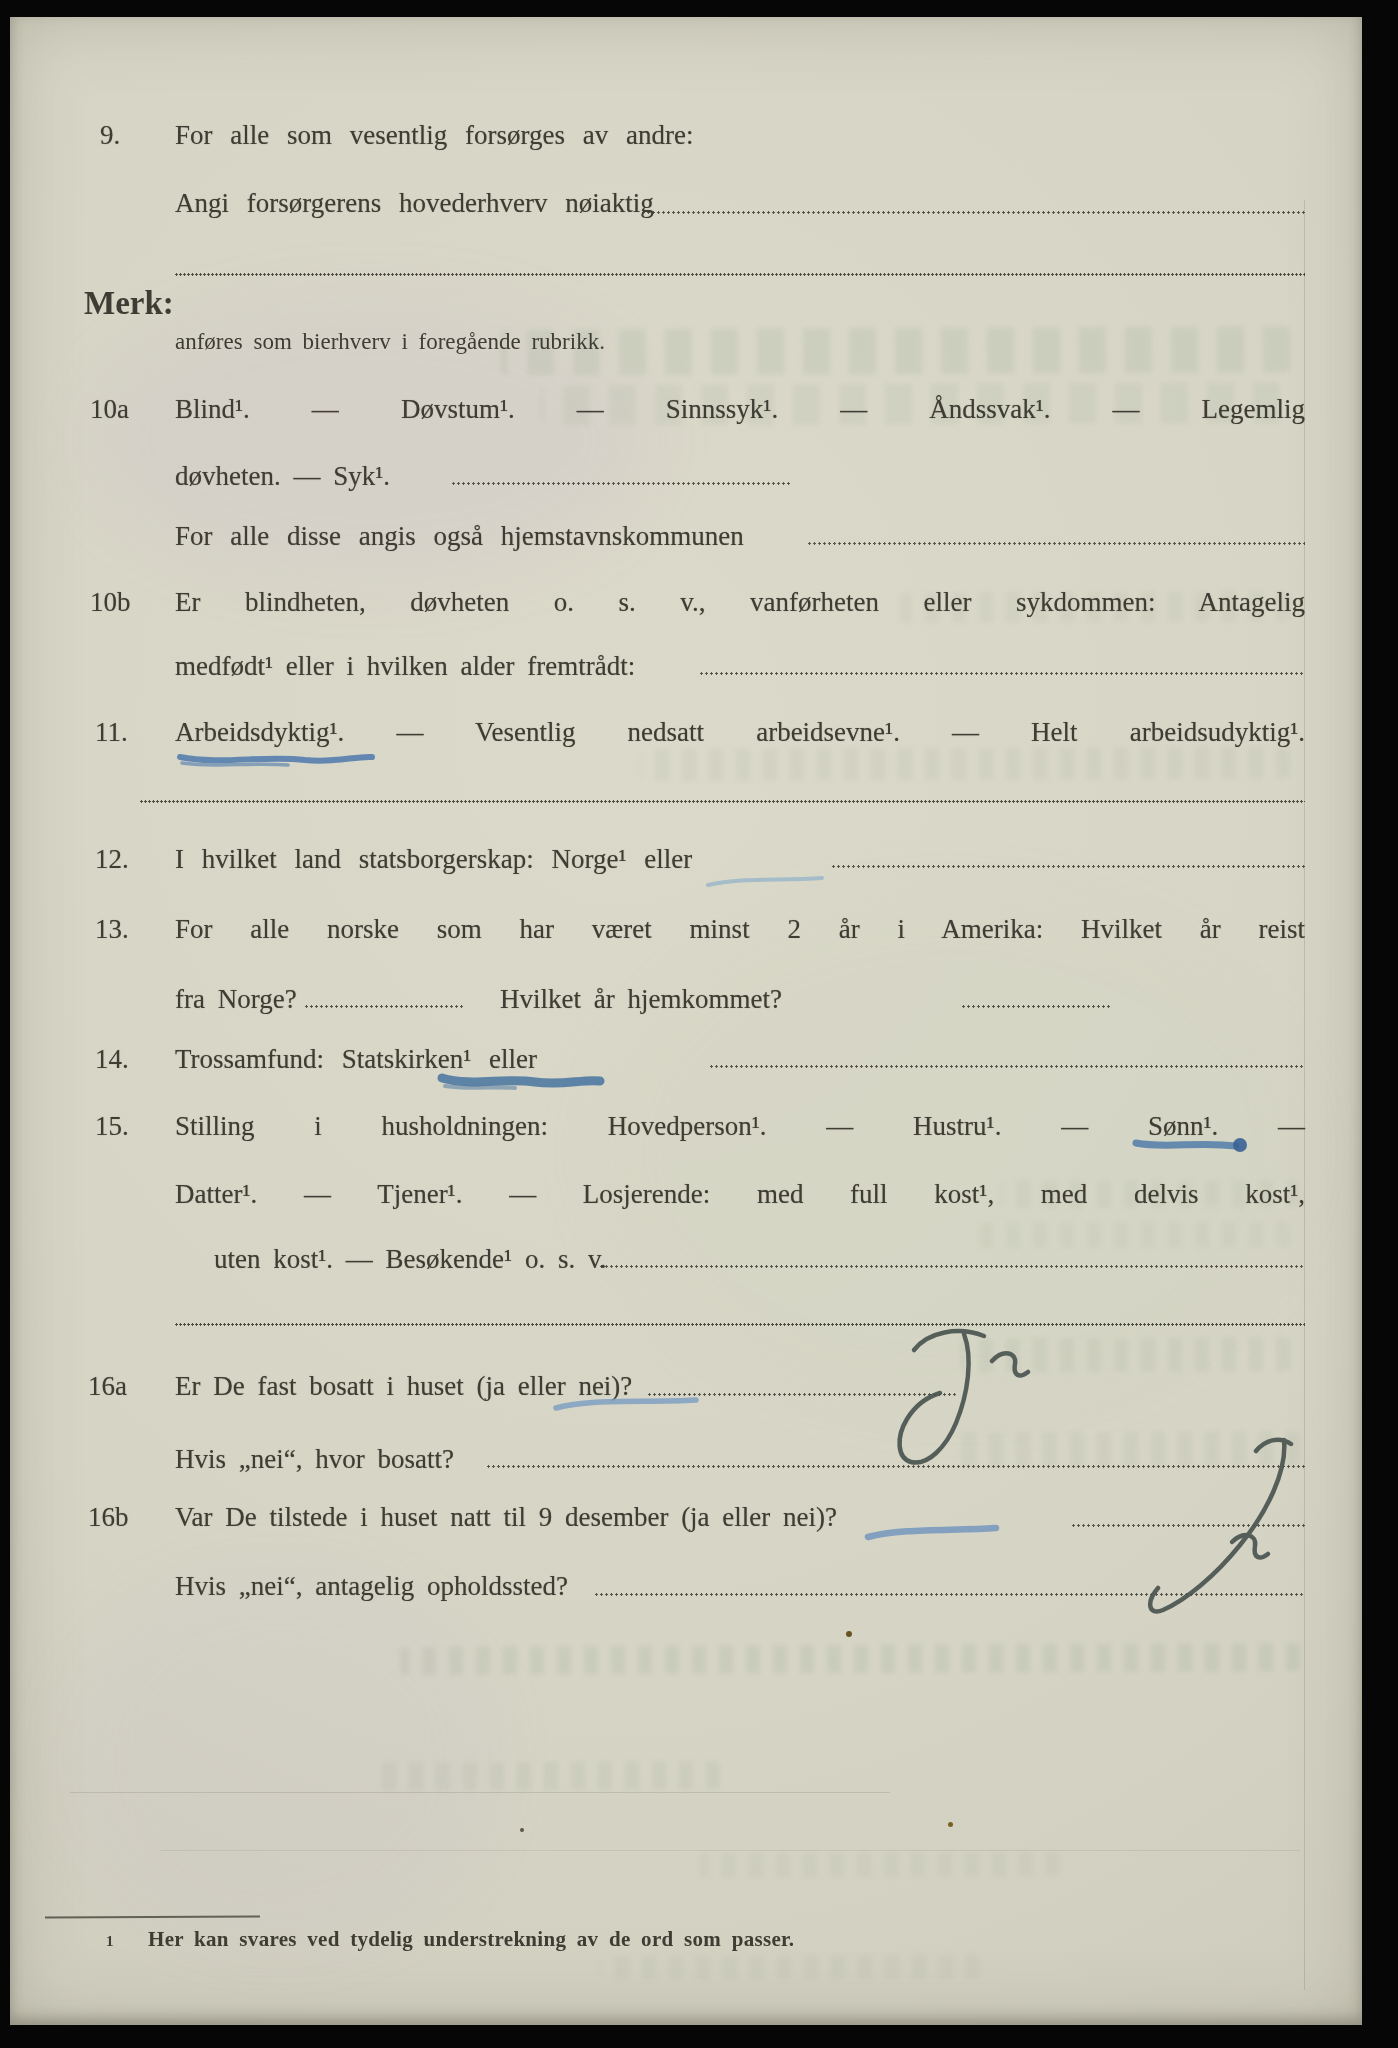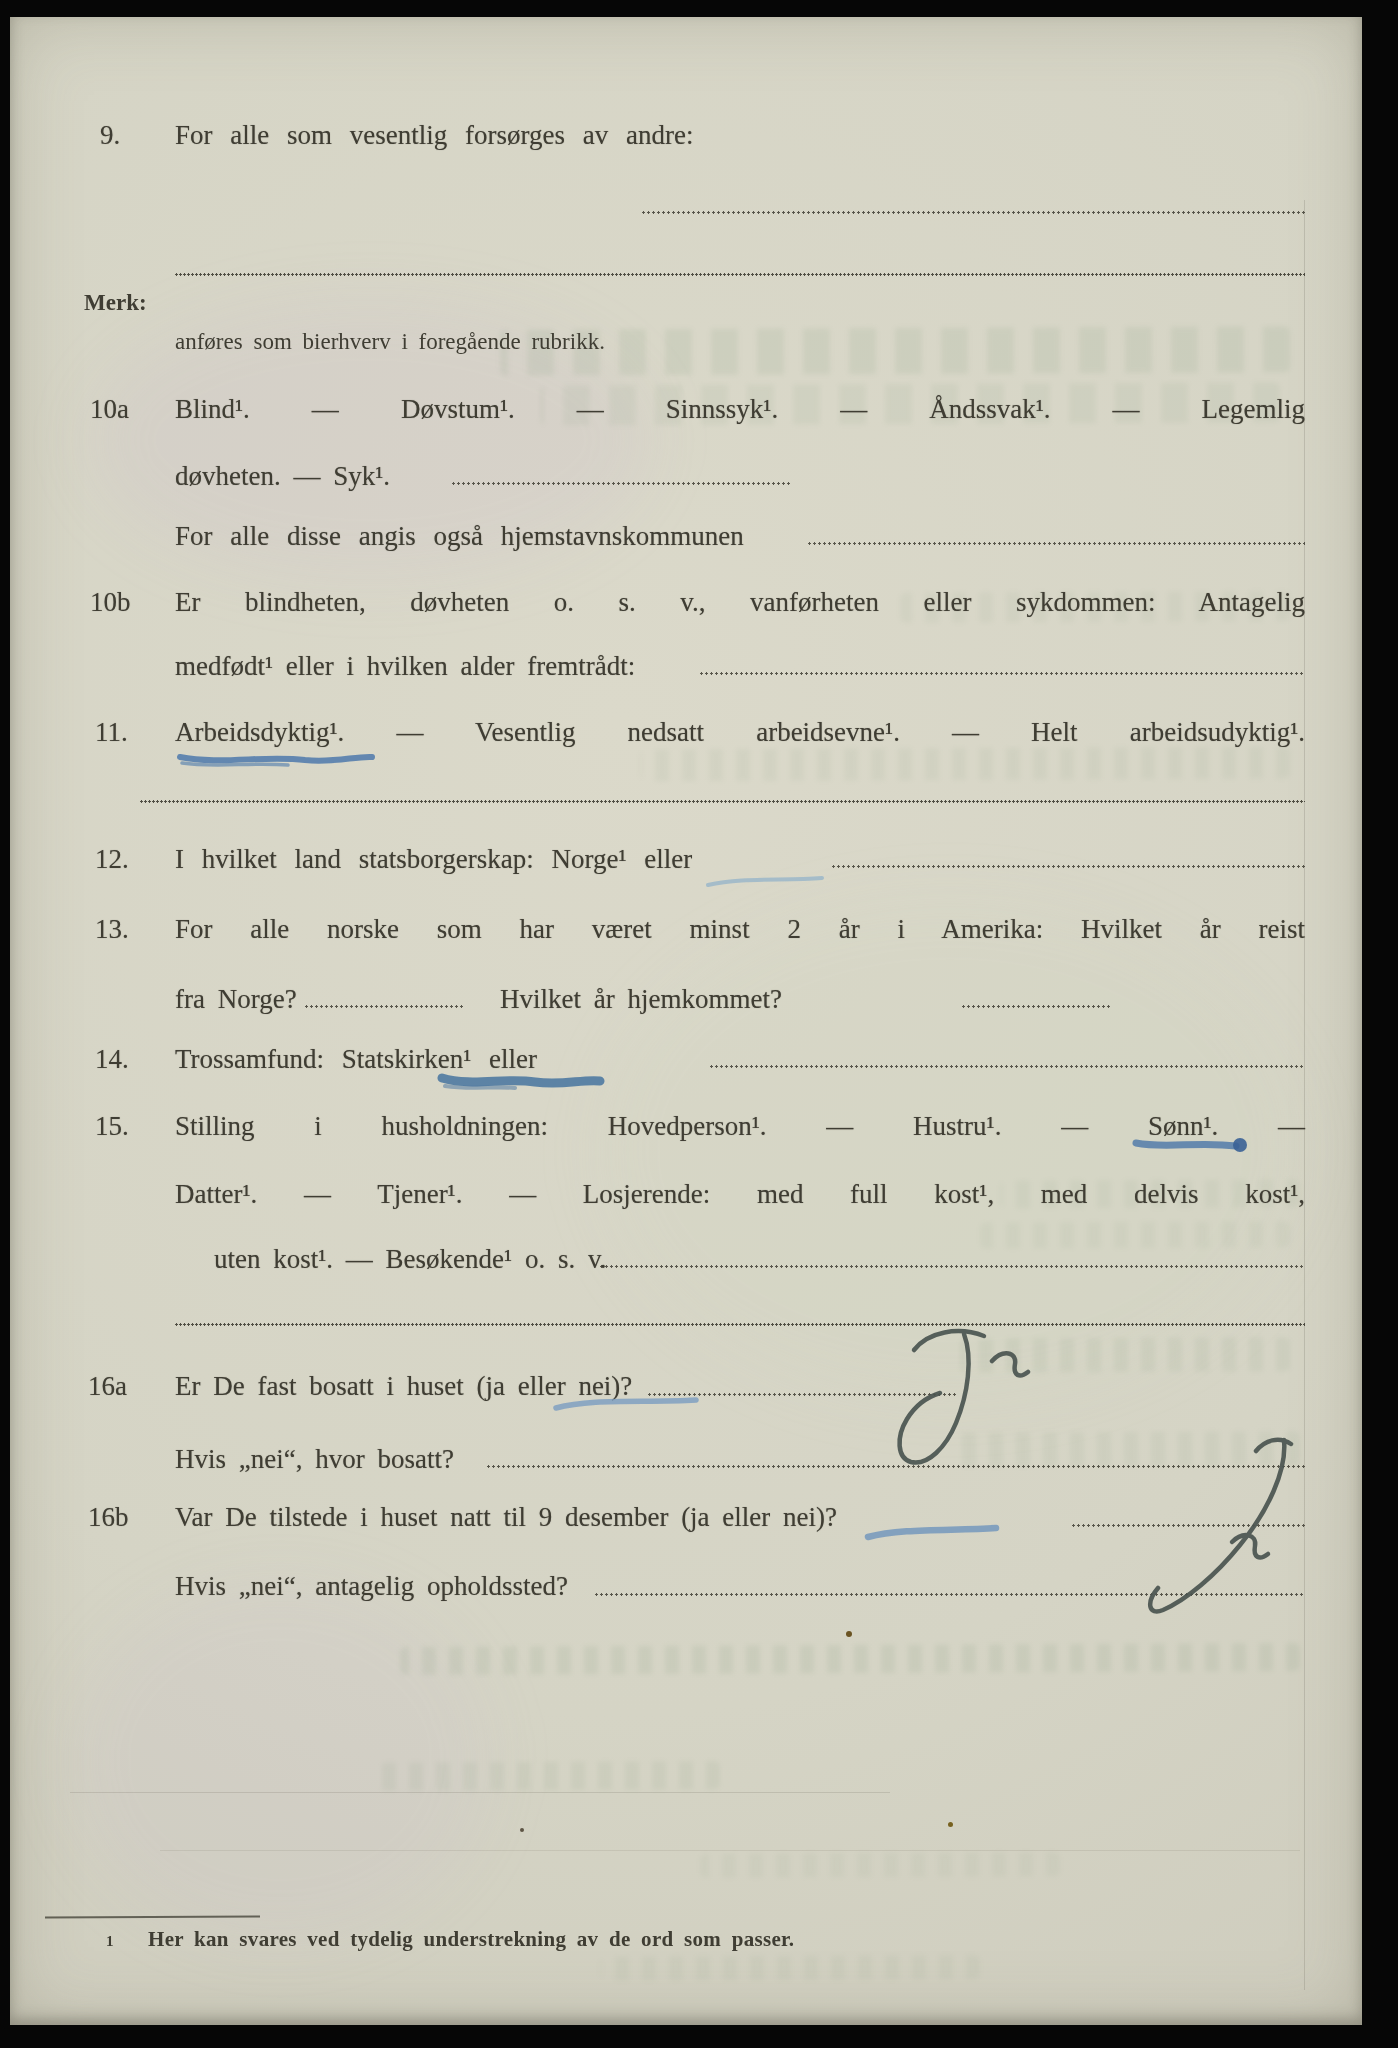--- a/index.html
+++ b/index.html
@@ -57,25 +57,26 @@
   <div class="hline" style="left:70px;top:1792px;width:820px;opacity:.5;"></div>
   <div class="hline" style="left:160px;top:1850px;width:1140px;opacity:.35;"></div>
   <div class="vline" style="left:1304px;top:200px;height:1790px;"></div>
 
   <div class="speck" style="left:846px;top:1631px;width:6px;height:6px;background:#6a5322;"></div>
   <div class="speck" style="left:948px;top:1822px;width:5px;height:5px;background:#77611f;"></div>
   <div class="speck" style="left:520px;top:1828px;width:4px;height:4px;background:#5d5444;"></div>
 
   <span class="abs num" style="left:100px;top:120px;">9.</span>
   <span class="abs t ws10" style="left:175px;top:120px;">For alle som vesentlig forsørges av andre:</span>
+  <span class="abs t ws10" style="left:175px;top:188px;">Angi forsørgerens hovederhverv nøiaktig</span>
   <div class="dots" style="left:642px;top:211px;width:663px;"></div>
 
   <div class="dots sep" style="left:175px;top:273px;width:1130px;"></div>
 
-  <span class="abs small bold" style="left:84px;top:290px;font-size:23px;">Merk:</span>
+  <span class="abs small bold" style="left:84px;top:290px;font-size:33px;">Merk:</span>
   <span class="abs small" style="left:175px;top:329px;">anføres som bierhverv i foregående rubrikk.</span>
 
   <span class="abs num" style="left:90px;top:394px;">10a</span>
   <span class="abs t just" style="left:175px;top:394px;width:1130px;">Blind¹. — Døvstum¹. — Sinnssyk¹. — Åndssvak¹. — Legemlig</span>
   <span class="abs t" style="left:175px;top:461px;">døvheten. — Syk¹.</span>
   <div class="dots" style="left:452px;top:482px;width:340px;"></div>
   <span class="abs t ws10" style="left:175px;top:521px;">For alle disse angis også hjemstavnskommunen</span>
   <div class="dots" style="left:808px;top:542px;width:497px;"></div>
 
   <span class="abs num" style="left:90px;top:587px;">10b</span>

